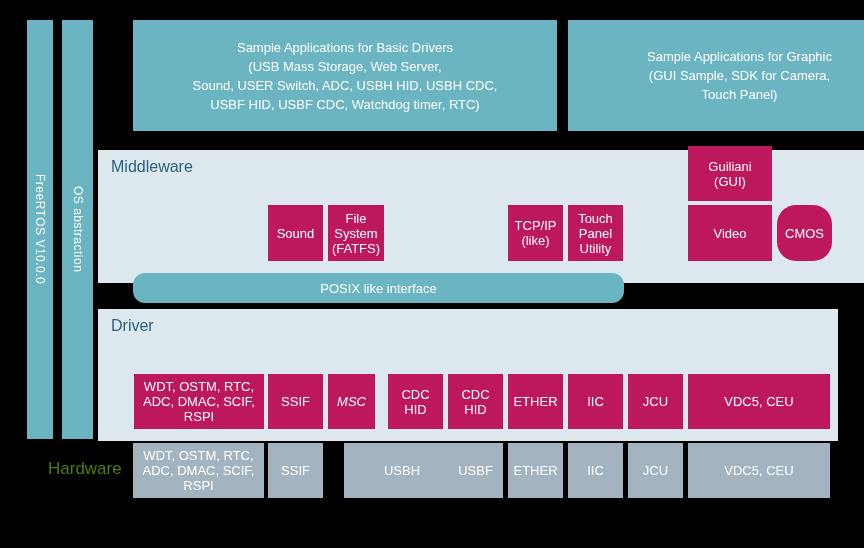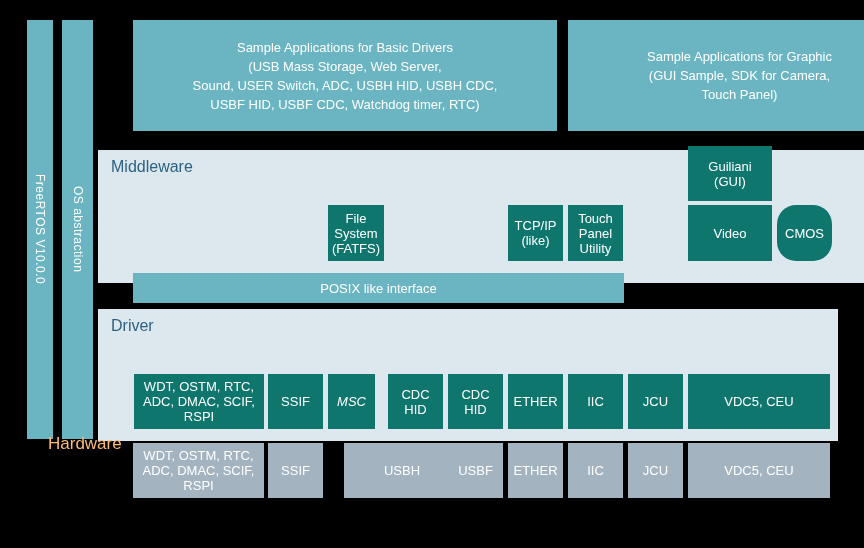--- a/index.html
+++ b/index.html
@@ -55,21 +55,21 @@
   .panel-title {
     position: absolute;
     left: 13px;
     top: 8px;
     font-size: 16px;
     color: #2b6284;
   }
 
   .box {
     position: absolute;
-    background: #0f766e;
+    background: #be185d;
     color: #fff;
     display: flex;
     align-items: center;
     justify-content: center;
     text-align: center;
     white-space: pre-line;
     font-size: 13px;
     line-height: 15px;
   }
   
@@ -83,39 +83,40 @@
 
   .posix-bar {
     position: absolute;
     left: 133px; top: 273px; width: 491px; height: 30px;
     background: #6ab5c1;
     color: #fff;
     display: flex;
     align-items: center;
     justify-content: center;
     font-size: 13px;
+    border-radius: 12px;
   }
 
   
   .drv { top: 374px; height: 55px; }
   .drv-wdt   { left: 134px; width: 130px; }
   .drv-ssif  { left: 268px; width: 55px; }
   .drv-msc   { left: 328px; width: 47px; font-style: italic; }
   .drv-cdc1  { left: 388px; width: 55px; }
   .drv-cdc2  { left: 448px; width: 55px; }
   .drv-ether { left: 508px; width: 55px; }
   .drv-iic   { left: 568px; width: 55px; }
   .drv-jcu   { left: 628px; width: 55px; }
   .drv-vdc5  { left: 688px; width: 142px; }
 
   
   .hw-label {
     position: absolute;
-    left: 48px; top: 434px;
-    color: #fdba74;
+    left: 48px; top: 459px;
+    color: #4d7c0f;
     font-size: 17px;
   }
   .hw { top: 443px; height: 55px; background: #a3b4c0; }
   .hw-wdt   { left: 133px; width: 131px; }
   .hw-ssif  { left: 268px; width: 55px; }
   .hw-usbh  { left: 328px; width: 116px; margin-left: 16px; }
   .hw-usbf  { left: 448px; width: 55px; }
   .hw-ether { left: 508px; width: 55px; }
   .hw-iic   { left: 568px; width: 55px; }
   .hw-jcu   { left: 628px; width: 55px; }
@@ -133,20 +134,21 @@
 (USB Mass Storage, Web Server,
 Sound, USER Switch, ADC, USBH HID, USBH CDC,
 USBF HID, USBF CDC, Watchdog timer, RTC)</div>
   <div class="appbox app-graphic">Sample Applications for Graphic
 (GUI Sample, SDK for Camera,
 Touch Panel)</div>
 
   <div class="panel panel-middleware">
     <div class="panel-title">Middleware</div>
   </div>
+  <div class="box mw-sound">Sound</div>
   <div class="box mw-fs">File
 System
 (FATFS)</div>
   <div class="box mw-tcpip">TCP/IP
 (like)</div>
   <div class="box mw-touch">Touch
 Panel
 Utility</div>
   <div class="box mw-guiliani">Guiliani
 (GUI)</div>

